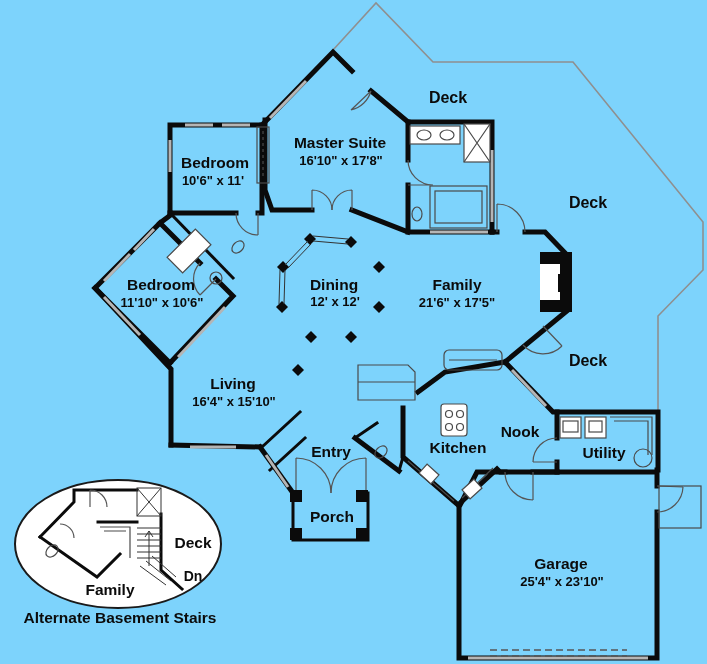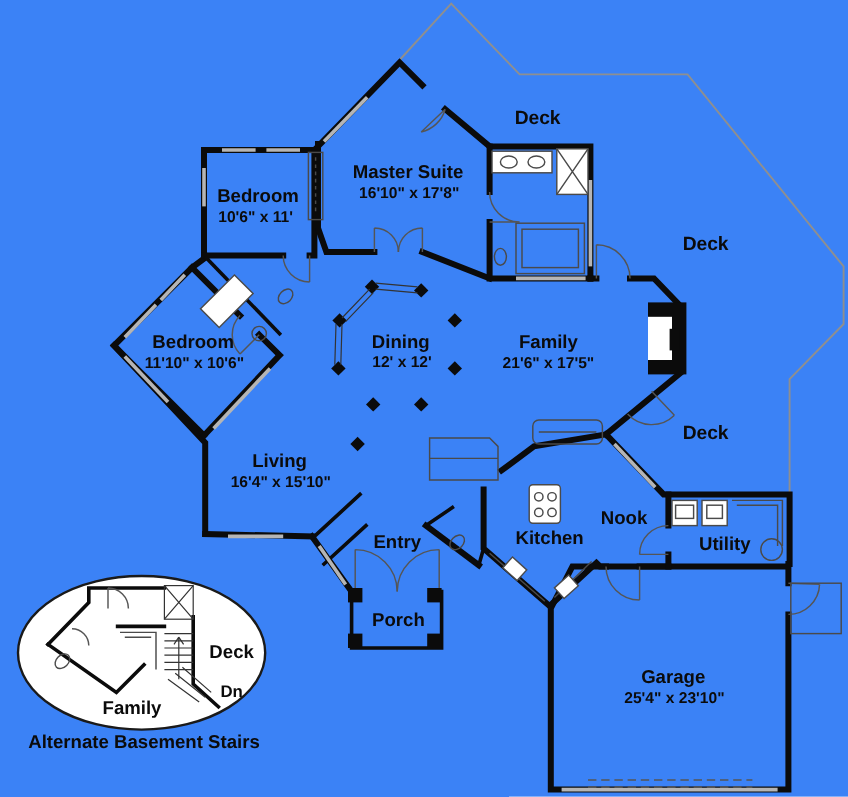--- a/index.html
+++ b/index.html
@@ -1,17 +1,17 @@
 <!DOCTYPE html>
 <html><head>
 <meta charset="utf-8">
 <style>
   html,body{margin:0;padding:0;background:#fff;}
   .canvas{
-    position:relative;width:707px;height:664px;background:#3b82f6;
+    position:relative;width:707px;height:664px;background:#7dd3fc;
     font-family:"Liberation Sans", sans-serif;overflow:hidden;
   }
   svg{position:absolute;left:0;top:0;}
   text{fill:#0b0b0b;}
   .room-name{font-size:15.5px;font-weight:bold;text-anchor:middle;}
   .room-dims{font-size:13px;font-weight:bold;text-anchor:middle;}
   .deck-label{font-size:16px;font-weight:bold;text-anchor:middle;}
   .small-label{font-size:14px;font-weight:bold;text-anchor:middle;}
   .caption{font-size:15.5px;font-weight:bold;text-anchor:middle;}
   .wall{stroke:#0b0b0b;stroke-width:5;fill:none;stroke-linecap:square;}

